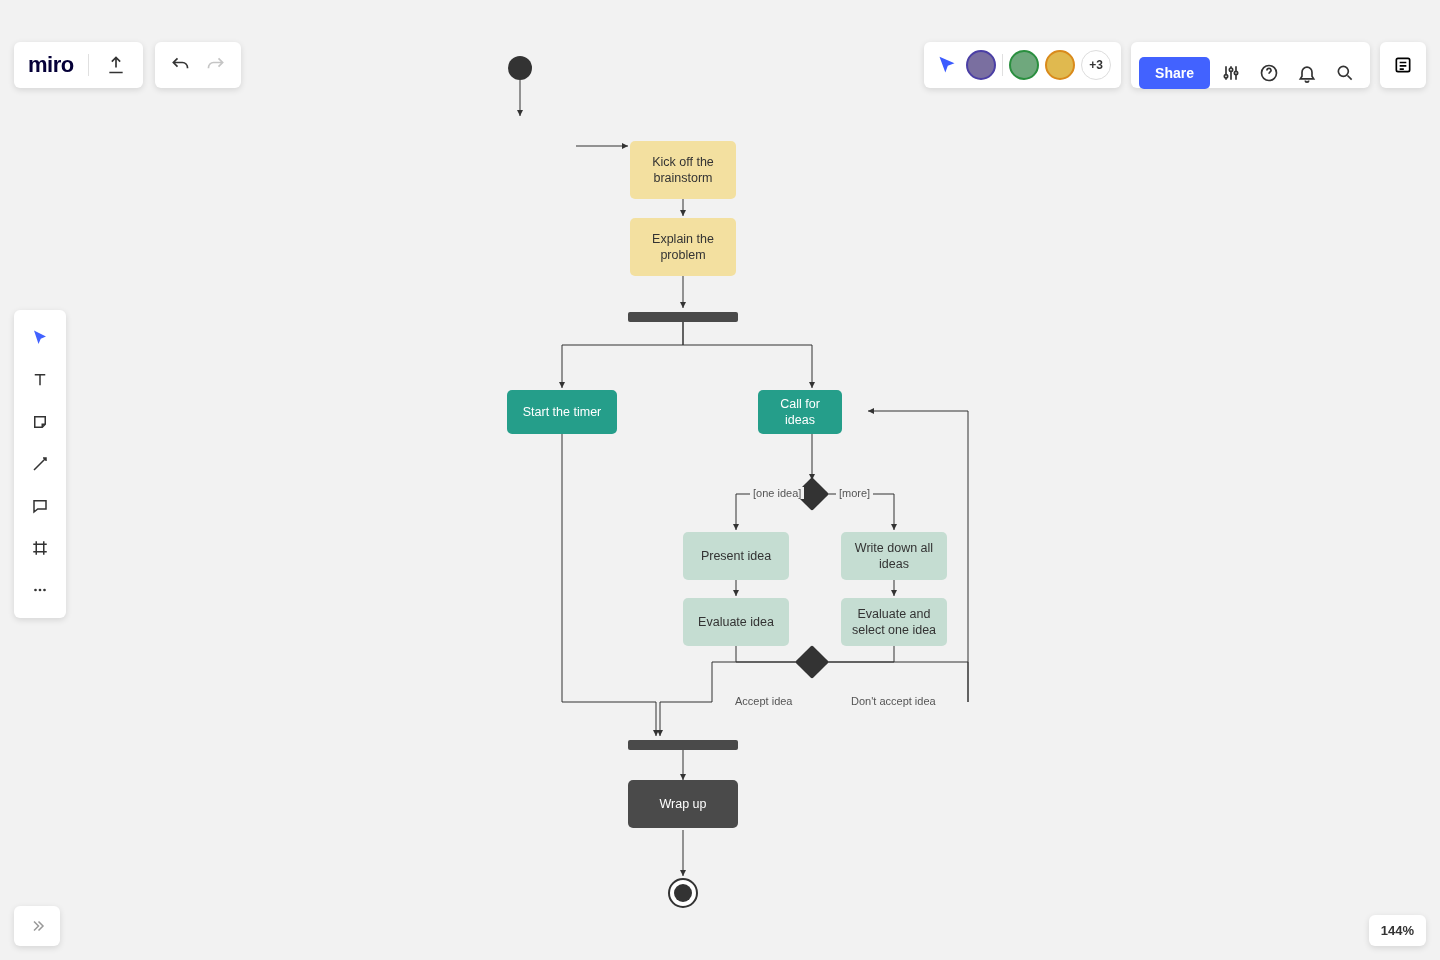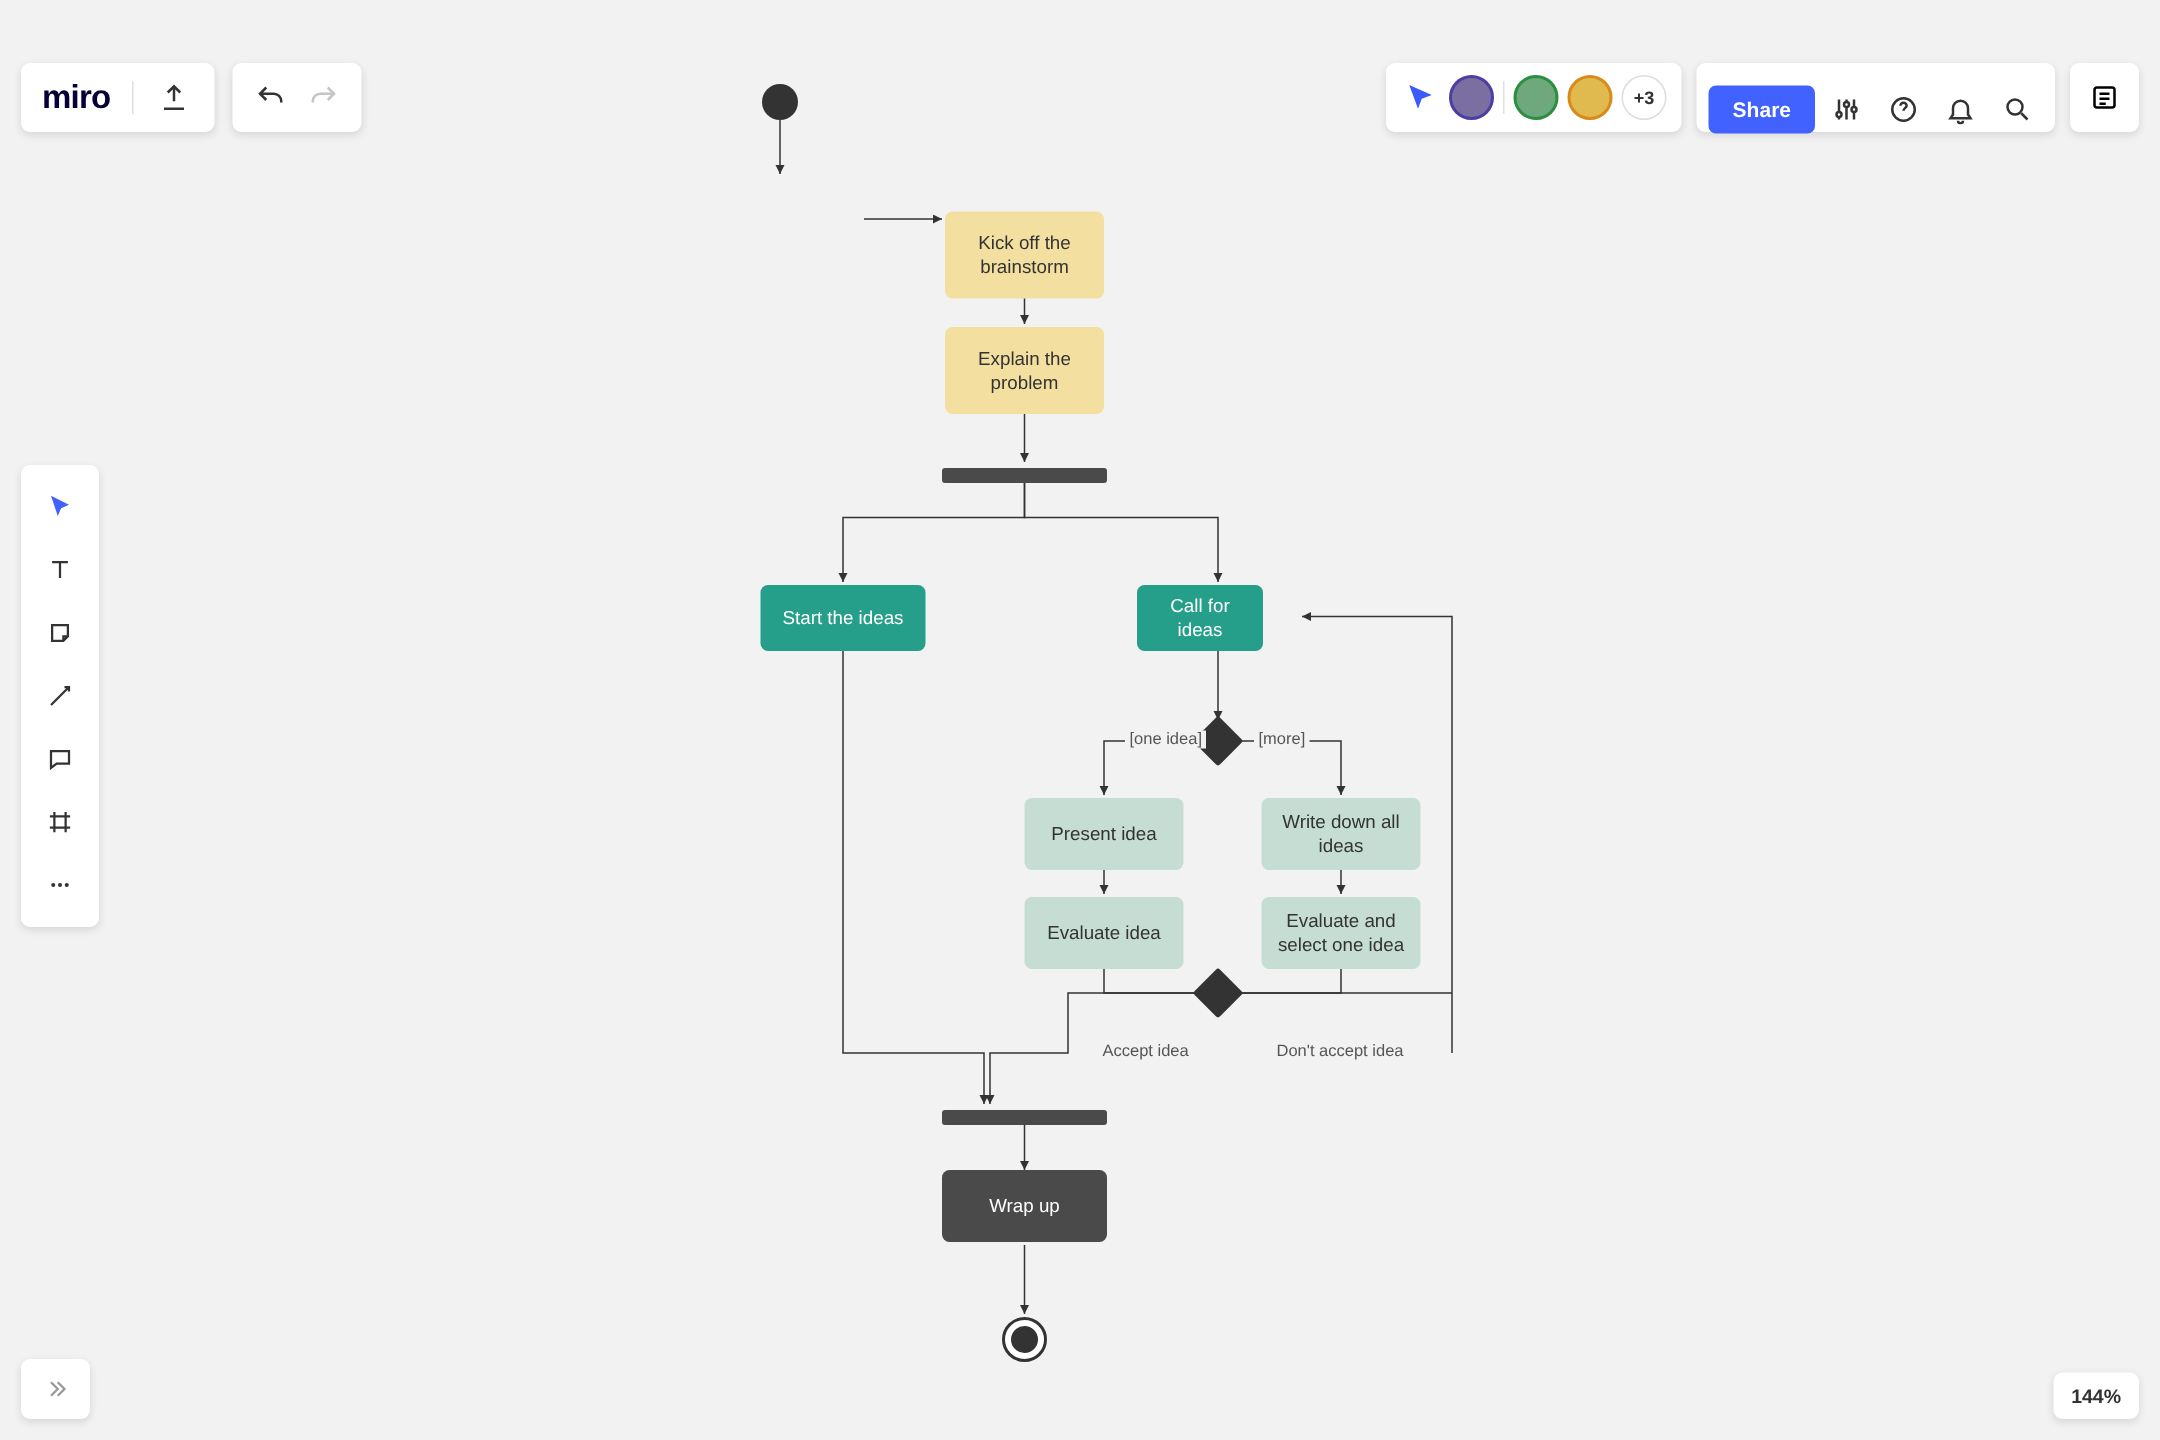--- a/index.html
+++ b/index.html
@@ -124,21 +124,21 @@
     <span>Kick off the brainstorm</span>
   </div>
 
   <div class="node n-lightyellow" style="left:630px; top:218px; width:106px; height:58px;">
     <span>Explain the problem</span>
   </div>
 
   <div class="bar" style="left:628px; top:312px; width:110px;"></div>
 
   <div class="node n-teal" style="left:507px; top:390px; width:110px; height:44px;">
-    <span>Start the ideas</span>
+    <span>Start the timer</span>
   </div>
 
   <div class="node n-teal" style="left:758px; top:390px; width:84px; height:44px;">
     <span>Call for ideas</span>
   </div>
 
   <div class="diamond" style="left:800px; top:482px;"></div>
   <div class="edge-label" style="left:750px; top:487px;">[one idea]</div>
   <div class="edge-label" style="left:836px; top:487px;">[more]</div>
 

